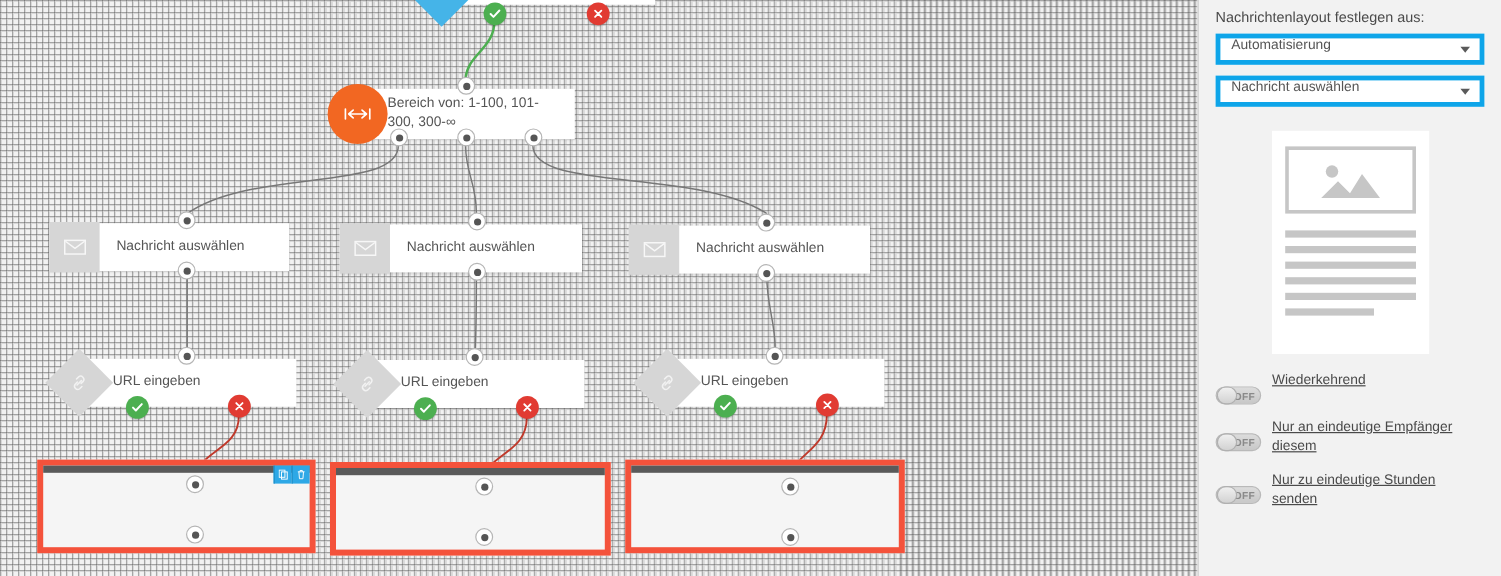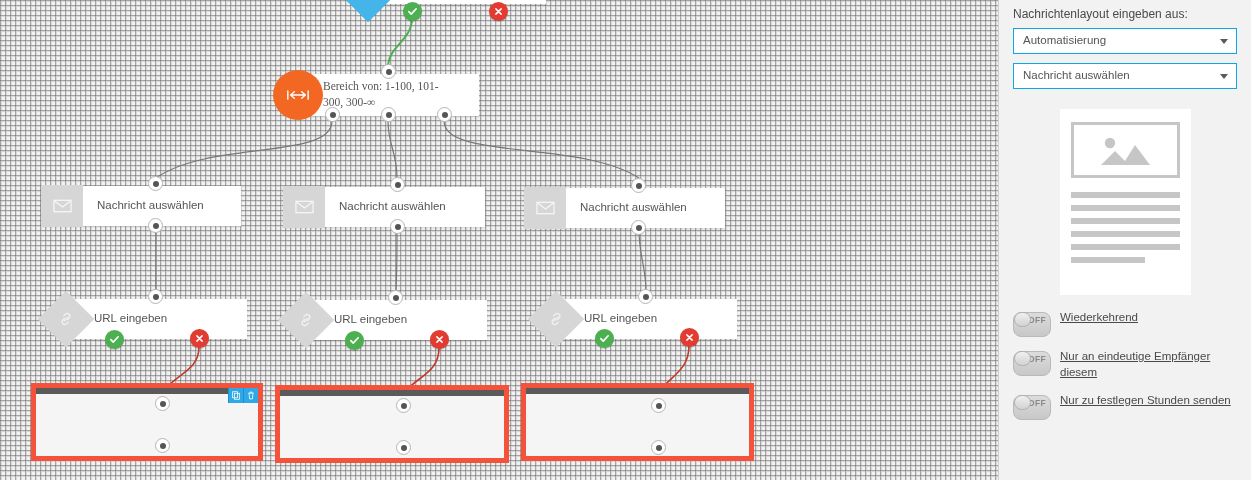--- a/index.html
+++ b/index.html
@@ -144,22 +144,22 @@
     position: absolute; left: 998px; top: 0;
     width: 253px; height: 480px;
     background: #f2f2f2;
     border-left: 1px solid #cfcfcf;
     padding: 7px 14px 0 14px;
     overflow: hidden;
   }
   .sb-label { font-size: 12px; color: #4a4a4a; margin-bottom: 7px; }
   .sb-select {
     position: relative;
-    background: #fff; border: 1px solid #0ea5e9;
-    height: 26px; display: flex; align-items: center;
+    background: #fff; border: 4px solid #0ea5e9;
+    height: 26px; display: flex; align-items: flex-start;
     padding: 0 22px 2px 9px; font-size: 11.5px; color: #555;
     margin-bottom: 9px;
   }
   .caret {
     position: absolute; right: 8px; top: 50%; margin-top: -2px;
     width: 0; height: 0;
     border-left: 4px solid transparent; border-right: 4px solid transparent;
     border-top: 5px solid #5a5a5a;
   }
   .swatch { width: 26px; height: 13px; background: #1e4d61; margin-right: 10px; flex: 0 0 26px; }
@@ -174,24 +174,24 @@
     height: 56px; border: 3px solid #c6c6c6; position: relative; overflow: hidden;
   }
   .ph-img svg { position: absolute; left: 50%; top: 50%; transform: translate(-50%,-50%); }
   .ph-lines { margin-top: 14px; }
   .ph-line { height: 6px; background: #c6c6c6; margin-bottom: 7px; }
   .ph-line.short { width: 68%; }
 
   
   .tgl-row { display: flex; align-items: flex-start; margin-bottom: 11px; }
   .tgl {
-    flex: 0 0 38px; width: 38px; height: 25px; border-radius: 8px;
+    flex: 0 0 38px; width: 38px; height: 15px; border-radius: 8px;
     background: linear-gradient(#dcdcdc, #c8c8c8);
     border: 1px solid #b9b9b9;
-    position: relative; margin-right: 9px; margin-top: 3px;
+    position: relative; margin-right: 9px; margin-top: 13px;
   }
   .tgl .knob {
     position: absolute; left: 0; top: -1px;
     width: 17px; height: 15px; border-radius: 8px;
     background: linear-gradient(#f0f0f0, #d2d2d2);
     border: 1px solid #b0b0b0;
   }
   .tgl .txt {
     position: absolute; right: 4px; top: 0; line-height: 14px;
     font-size: 8.5px; color: #8a8a8a; font-weight: bold; letter-spacing: .3px;
@@ -238,21 +238,21 @@
     </div>
 
     <div class="node round" style="left:273px; top:74px; width:206px; height:42px;">
       <div class="circle-ico">
         <svg width="24" height="12" viewBox="0 0 26 12">
           <path d="M5 6 H21 M5 6 L9 2.5 M5 6 L9 9.5 M21 6 L17 2.5 M21 6 L17 9.5" fill="none" stroke="#fff" stroke-width="1.5" stroke-linecap="round" stroke-linejoin="round"></path>
           <path d="M2 1.5 V10.5 M24 1.5 V10.5" stroke="#fff" stroke-width="1.5" stroke-linecap="round"></path>
         </svg>
       </div>
       <div class="body" style="width:184px;">
-        <div class="node-label" style="padding-left:28px; max-width:170px;font-family:Liberation Serif, serif;">Bereich von: 1-100, 101-300, 300-∞</div>
+        <div class="node-label" style="padding-left:28px; max-width:170px;">Bereich von: 1-100, 101-300, 300-∞</div>
       </div>
     </div>
     <div class="port" style="left:381px; top:64px;"></div>
     <div class="port" style="left:325px; top:107px;"></div>
     <div class="port" style="left:381px; top:107px;"></div>
     <div class="port" style="left:437px; top:107px;"></div>
 
     <div class="node" style="left:41px; top:186px; width:200px; height:40px;">
       <div class="node-ico">
         <svg width="19" height="14" viewBox="0 0 20 14">
@@ -403,21 +403,21 @@
           </svg>
       </div>
       <div class="node-label">Nachricht auswählen</div>
     </div>
     <div class="port" style="left:651px; top:398px;"></div>
     <div class="port" style="left:651px; top:440px;"></div>
   </div>
 
   <div id="sidebar">
 
-    <div class="sb-label">Nachrichtenlayout eingeben aus:</div>
+    <div class="sb-label">Nachrichtenlayout festlegen aus:</div>
 
     <div class="sb-select">
       <span>Automatisierung</span>
       <span class="caret"></span>
     </div>
 
     <div class="sb-select">
       <span>Nachricht auswählen</span>
       <span class="caret"></span>
     </div>
@@ -453,19 +453,19 @@
         <span class="knob"></span>
       </div>
       <div class="tgl-label" style="width:160px;">Nur an eindeutige Empfänger diesem</div>
     </div>
 
     <div class="tgl-row">
       <div class="tgl">
         <span class="txt">OFF</span>
         <span class="knob"></span>
       </div>
-      <div class="tgl-label">Nur zu festlegen Stunden senden</div>
+      <div class="tgl-label">Nur zu eindeutige Stunden senden</div>
     </div>
 
 
 
   </div>
 </div>
 
 </body></html>

